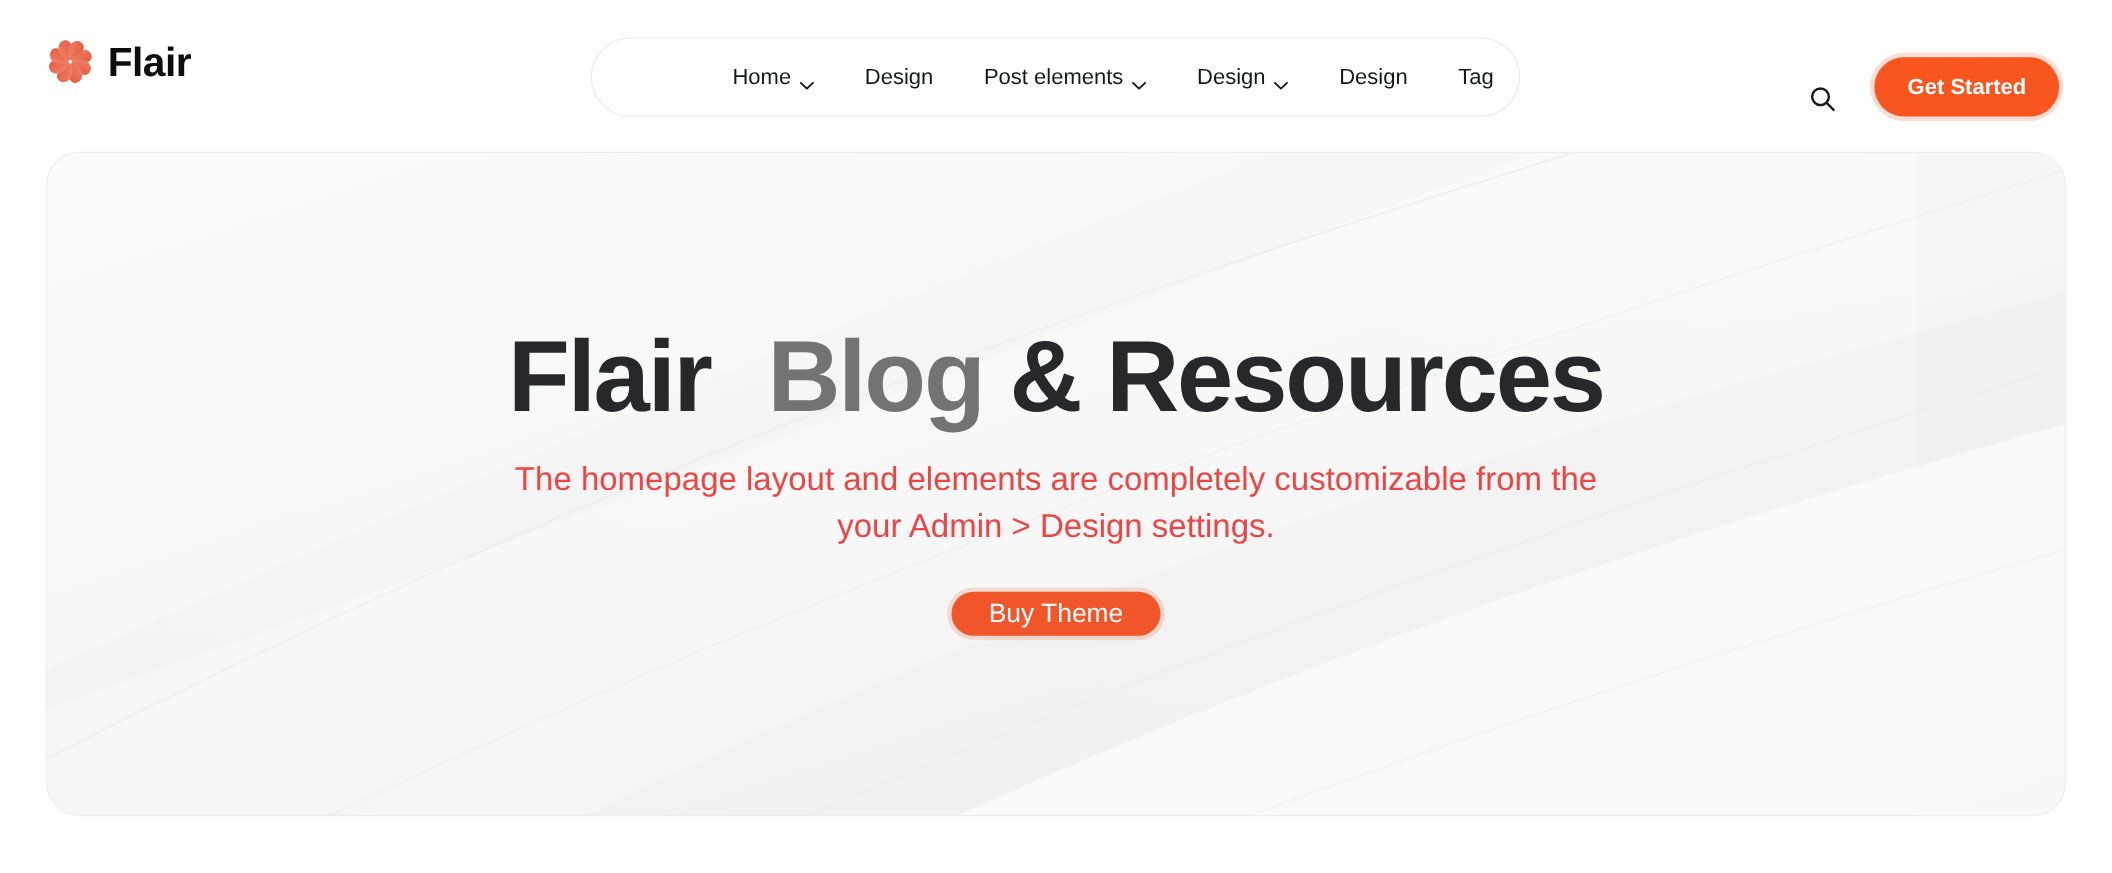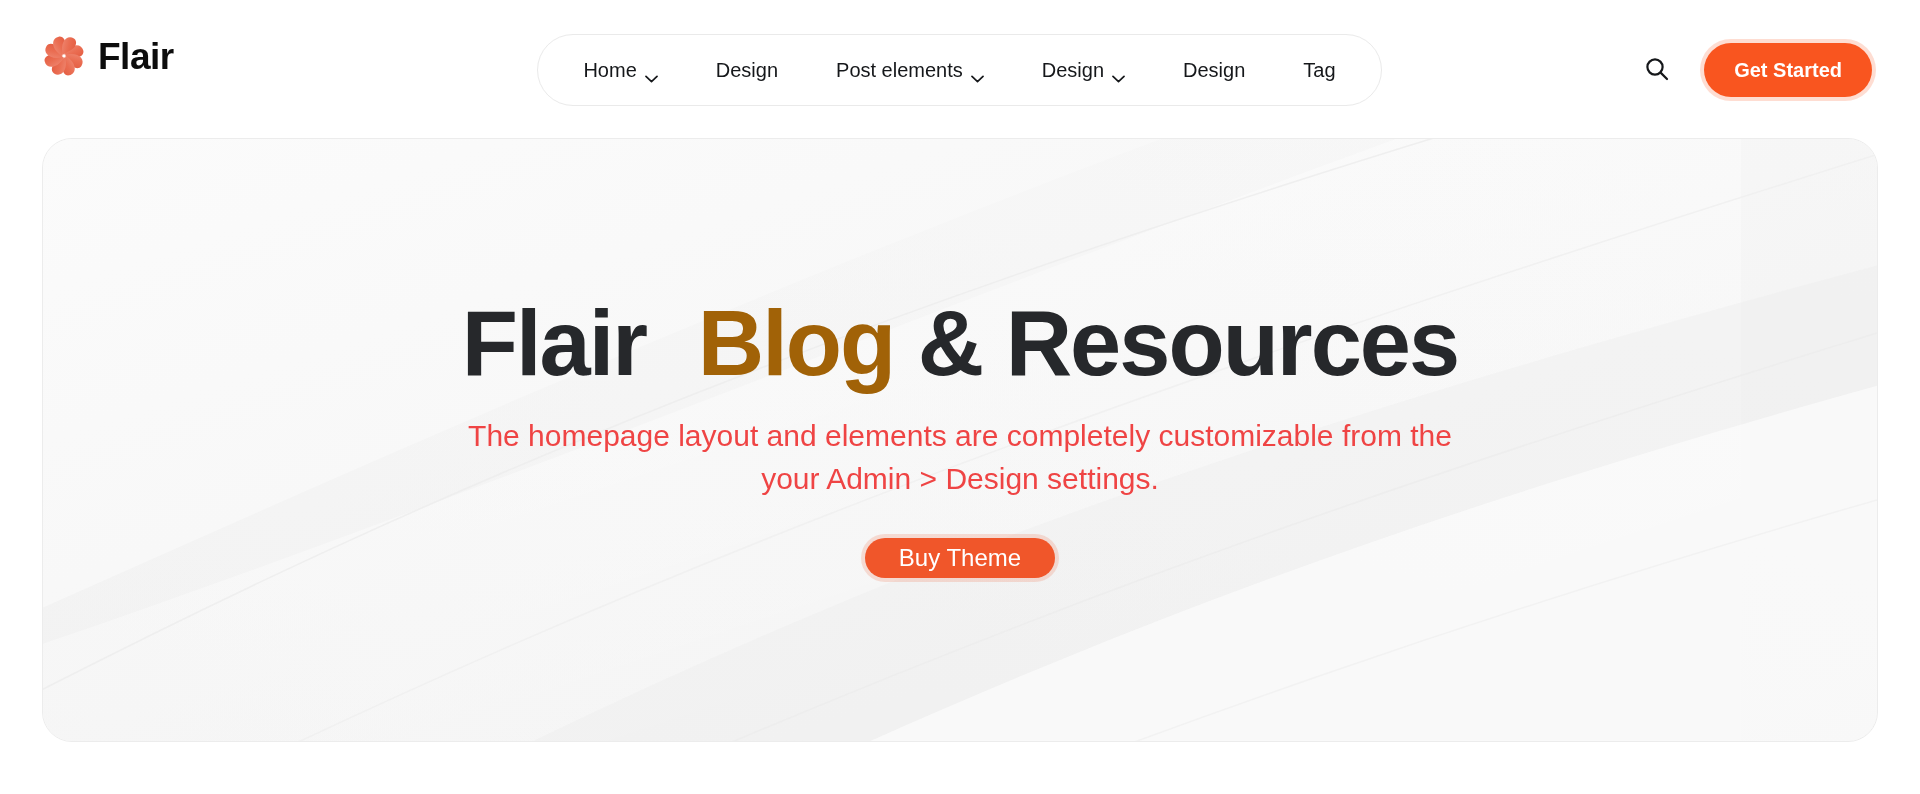--- a/index.html
+++ b/index.html
@@ -52,22 +52,22 @@
     position:absolute;
     left:537px;
     top:34px;
     width:845px;
     height:72px;
     border:1px solid #eaeaea;
     border-radius:36px;
     background:#ffffff;
     display:flex;
     align-items:center;
-    justify-content:center;
-    gap:12px;
+    justify-content:flex-end;
+    gap:0px;
   }
   .nav-item{
     display:flex;
     align-items:center;
     gap:8px;
     padding:0 23px;
     font-size:20px;
     color:#15171a;
     text-decoration:none;
     white-space:nowrap;
@@ -81,21 +81,21 @@
     flex:0 0 13px;
   }
 
   
   .header-actions{
     position:absolute;
     right:48px;
     top:34px;
     height:72px;
     display:flex;
-    align-items:center;
+    align-items:flex-end;
     gap:32px;
   }
   .search-btn{
     width:30px;
     height:30px;
     display:flex;
     align-items:center;
     justify-content:center;
     background:none;
     border:none;
@@ -155,21 +155,21 @@
   .hero-title{
     font-size:92px;
     font-weight:bold;
     letter-spacing:-2px;
     color:#26282b;
     line-height:1.08;
     text-align:center;
     margin-bottom:22px;
     white-space:nowrap;
   }
-  .hero-title .accent{ color:#a16207;margin-left:28px; }
+  .hero-title .accent{ color:#737373;margin-left:28px; }
   .hero-sub{
     font-size:30px;
     color:#ef4444;
     line-height:1.42;
     text-align:center;
     max-width:1030px;
     margin-bottom:38px;
   }
   .hero-btn{
     height:40px;

